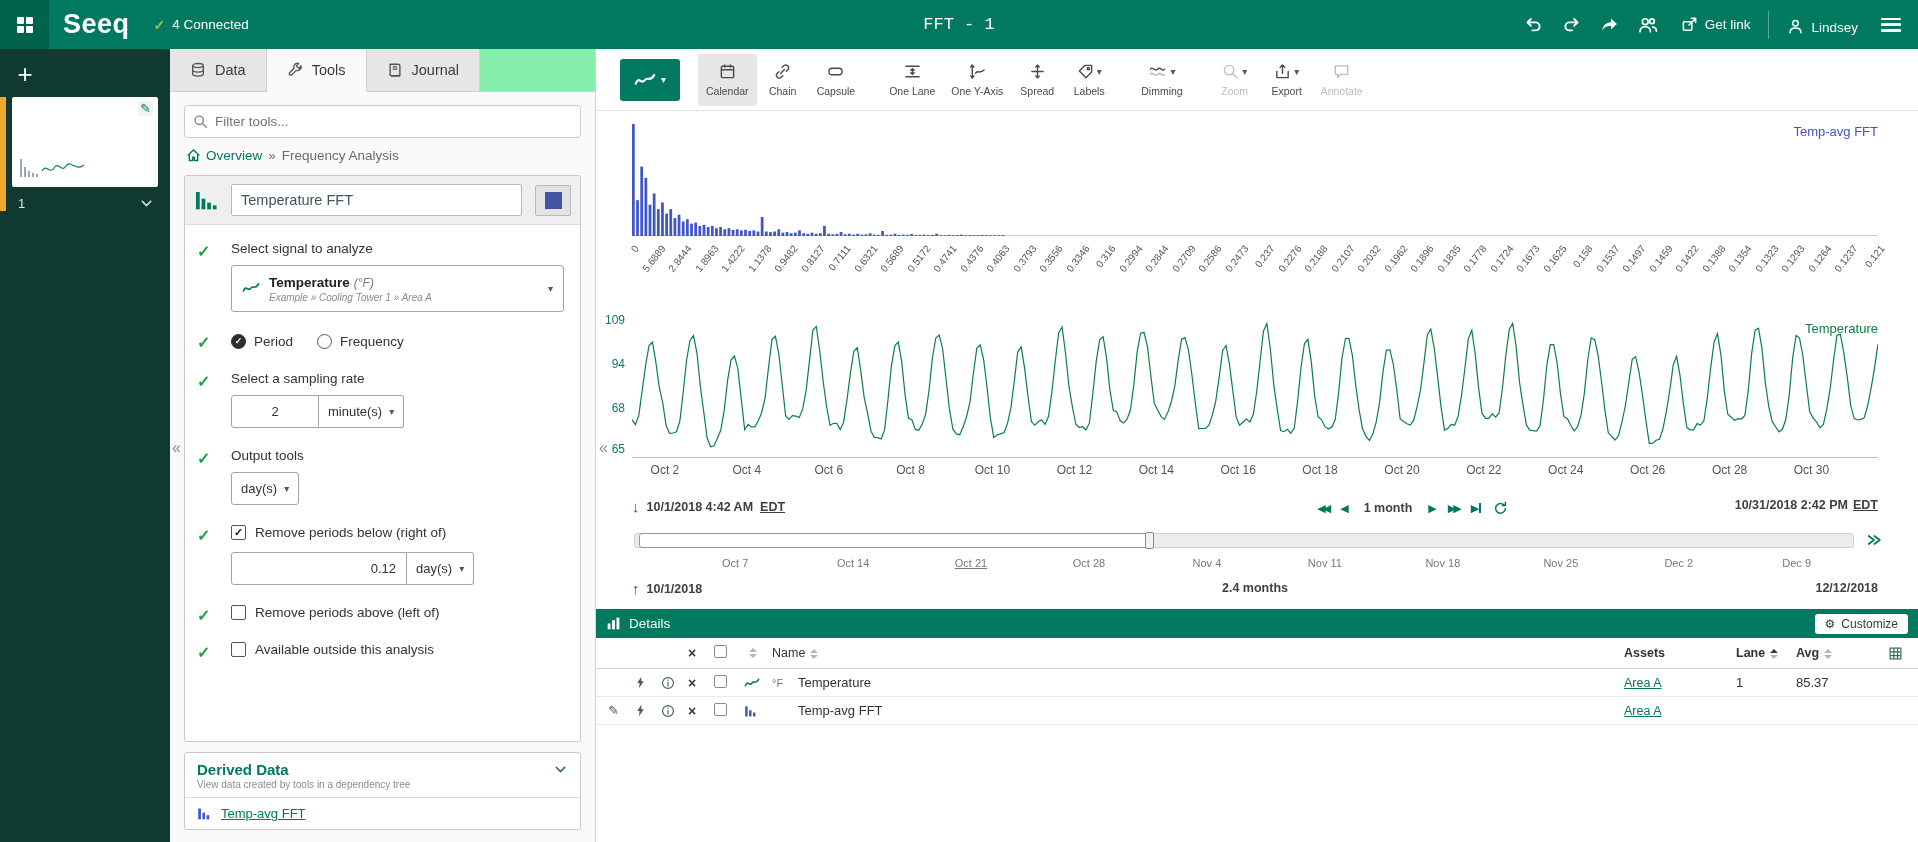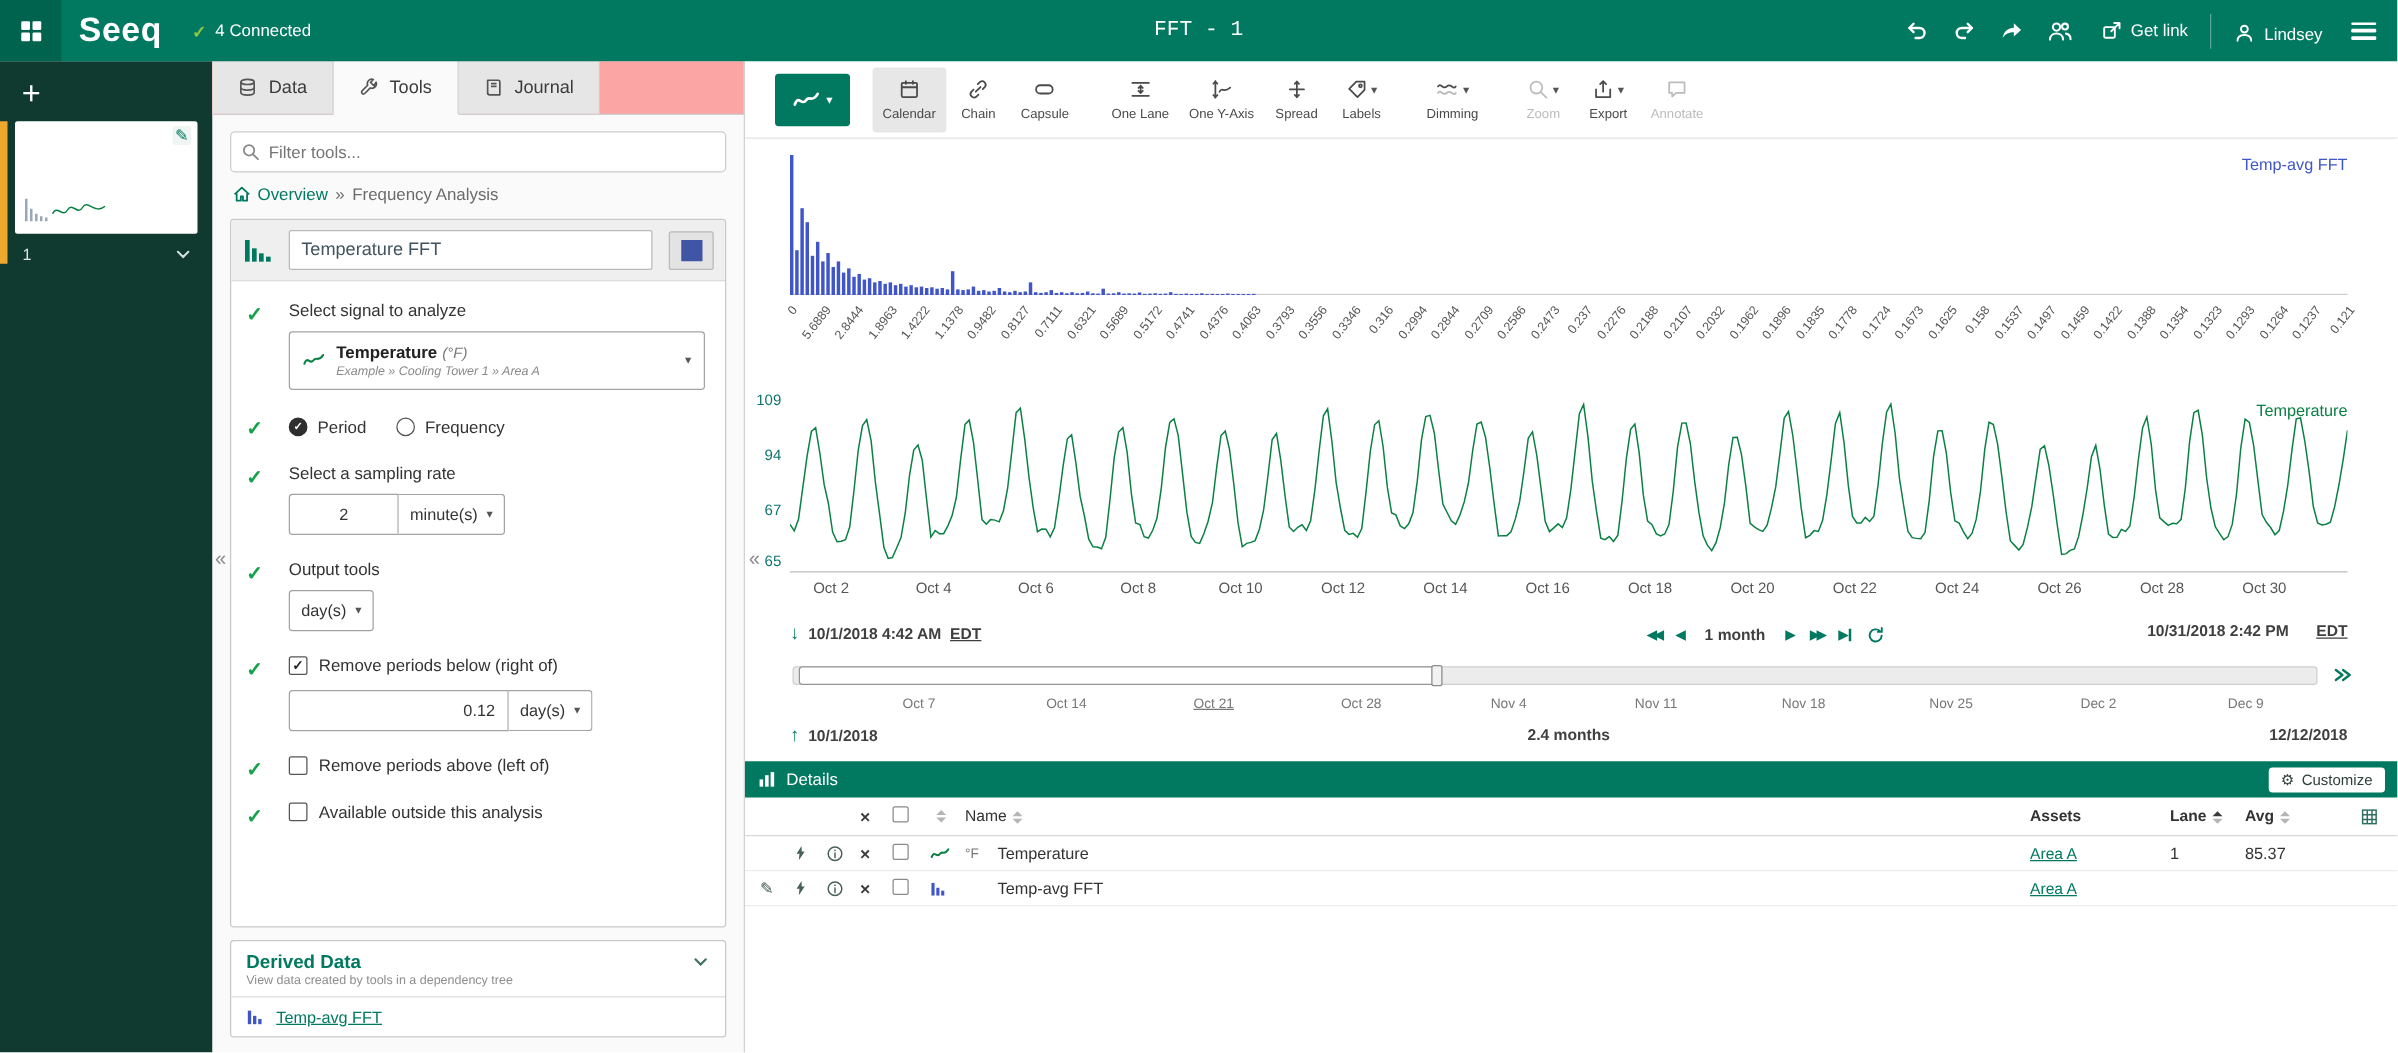--- a/index.html
+++ b/index.html
@@ -33,21 +33,21 @@
   .ws-meta { display:flex; justify-content:space-between; align-items:center; color:#d7e5df; font-size:13px; margin:9px 4px 0 6px;}
   .ws-meta svg { cursor:pointer; }
 
   
   .collapse-h { position:absolute; top:440px; color:#8a8a8a; font-size:16px; cursor:pointer; z-index:6; line-height:16px;}
   .collapse-h.h1 { left:172px; }
   .collapse-h.h2 { left:599px; }
 
   
   .tools { position:absolute; top:49px; left:170px; width:426px; bottom:0; background:#fafafa; border-right:1px solid #d2d2d2; display:flex; flex-direction:column;}
-  .tabs { display:flex; background:#fca5a5; border-bottom:1px solid #cfcfcf; height:43px; flex:0 0 43px;}
+  .tabs { display:flex; background:#86efac; border-bottom:1px solid #cfcfcf; height:43px; flex:0 0 43px;}
   .tab { display:flex; align-items:center; gap:9px; padding:0 20px; font-size:14.5px; color:#3c3c3c; border-right:1px solid #cfcfcf; cursor:pointer; background:#e6e6e6;}
   .tab.active { background:#fafafa; border-bottom:1px solid #fafafa; margin-bottom:-1px;}
   .tab svg { color:#555; }
   .search-row { position:relative; margin:13px 14px 8px; flex:0 0 auto;}
   .search-row svg { position:absolute; left:9px; top:9px; color:#888;}
   .search-row input { width:100%; height:33px; border:1px solid #ccc; border-radius:4px; padding:0 10px 0 30px; font-size:13.5px; background:#fff; color:#333; font-family:inherit;}
   .breadcrumb { display:flex; align-items:center; gap:6px; margin:2px 16px 10px; font-size:13.5px; color:#6b6b6b; flex:0 0 auto;}
   .breadcrumb .crumb-link { color:var(--brand,#007960); cursor:pointer; display:flex; align-items:center; gap:5px;}
 
   .tool-card { margin:2px 14px 0; background:#fff; border:1px solid #c9c9c9; border-radius:3px; flex:1 1 auto; overflow:hidden; display:flex; flex-direction:column;}
@@ -111,21 +111,21 @@
 
   .ylabels { position:absolute; left:0; top:262px; width:31px; height:147px;}
   .ylabels span { position:absolute; right:2px; font-size:12px; color:#0f766e;}
   .temp-area { position:absolute; left:36px; right:40px; top:262px; height:147px; border-bottom:1px solid #bdbdbd;}
   .temp-area svg.plot { width:100%; height:147px; display:block;}
   .temp-xticks { position:absolute; left:36px; right:40px; top:414px; height:16px;}
   .temp-xticks span { position:absolute; transform:translateX(-50%); font-size:12px; color:#555; white-space:nowrap;}
 
   .daterow { position:absolute; left:36px; right:40px; top:449px; height:22px; font-size:12.5px;}
   .dr-left { position:absolute; left:0; top:0; display:flex; align-items:center; gap:7px; font-weight:bold; color:#3f3f3f;}
-  .dr-right { position:absolute; right:0; top:0; display:flex; align-items:center; gap:22px; font-weight:bold; color:#3f3f3f;}
+  .dr-right { position:absolute; right:0; top:0; display:flex; align-items:center; gap:5px; font-weight:bold; color:#3f3f3f;}
   .tz-link { text-decoration:underline; cursor:pointer;}
   .green-arrow { color:var(--brand,#007960); font-size:15px; font-weight:bold;}
   .dr-nav { position:absolute; left:55%; top:0; display:flex; align-items:center; gap:12px; color:var(--brand,#007960);}
   .nav-ic { font-size:11px; cursor:pointer; letter-spacing:-1px; line-height:20px;}
   .nav-ic.dbl { letter-spacing:-3px;}
   .step-label { color:#3f3f3f; font-weight:bold; font-size:12.5px; margin:0 4px; cursor:pointer;}
   .stepend { display:inline-flex; align-items:center; cursor:pointer;}
   .stepend .bar { width:2px; height:10px; background:var(--brand,#007960); margin-left:1px; display:inline-block;}
 
   .slider { position:absolute; left:38px; right:64px; top:484px; height:15px; background:#ececec; border:1px solid #cfcfcf; border-radius:3px;}
@@ -709,21 +709,21 @@
         <span style="left: calc(91.489% - 120px);">0.1323</span>
         <span style="left: calc(93.617% - 120px);">0.1293</span>
         <span style="left: calc(95.745% - 120px);">0.1264</span>
         <span style="left: calc(97.872% - 120px);">0.1237</span>
         <span style="left: calc(100% - 120px);">0.121</span>
       </div>
 
     <div class="ylabels" id="temp-ylabels">
         <span style="top: 2px;">109</span>
         <span style="top: 46px;">94</span>
-        <span style="top: 90px;">67</span>
+        <span style="top: 90px;">68</span>
         <span style="top: 131px;">65</span>
       </div>
     <div class="temp-area">
       <svg id="temp-svg" class="plot" viewBox="0 0 1246 147" preserveAspectRatio="none">
           <path d="M0.0 108.6L3.4 113.7L6.8 104.4L10.2 79.3L13.7 53.7L17.1 34.2L20.5 31.2L23.9 51.6L27.3 76.5L30.7 91.6L34.1 114.6L37.6 122.4L41.0 122.0L44.4 120.7L47.8 110.4L51.2 81.2L54.6 49.0L58.0 29.4L61.4 24.6L64.9 41.7L68.3 74.8L71.7 100.5L75.1 126.8L78.5 135.7L81.9 135.0L85.3 127.4L88.8 119.1L92.2 99.4L95.6 69.4L99.0 49.1L102.4 45.0L105.8 57.2L109.2 87.9L112.7 118.7L116.1 113.4L119.5 115.9L122.9 115.9L126.3 109.7L129.7 101.5L133.1 86.8L136.5 56.5L140.0 28.5L143.4 25.1L146.8 42.8L150.2 73.2L153.6 104.7L157.0 108.4L160.4 104.7L163.9 105.1L167.3 106.5L170.7 97.9L174.1 79.6L177.5 49.6L180.9 19.1L184.3 15.5L187.8 40.5L191.2 70.8L194.6 95.5L198.0 114.4L201.4 112.3L204.8 112.4L208.2 118.4L211.6 111.2L215.1 87.9L218.5 61.7L221.9 40.0L225.3 36.8L228.7 59.3L232.1 86.1L235.5 101.6L239.0 120.3L242.4 126.4L245.8 126.6L249.2 128.0L252.6 118.9L256.0 88.6L259.4 54.9L262.9 34.6L266.3 31.1L269.7 50.7L273.1 83.9L276.5 107.4L279.9 108.7L283.3 118.4L286.7 119.4L290.2 113.2L293.6 103.4L297.0 79.7L300.4 47.1L303.8 27.0L307.2 24.1L310.6 37.5L314.1 68.5L317.5 98.7L320.9 118.2L324.3 122.9L327.7 123.7L331.1 116.0L334.5 106.0L338.0 90.9L341.4 62.5L344.8 37.4L348.2 33.9L351.6 48.4L355.0 76.0L358.4 107.1L361.8 126.4L365.3 123.7L368.7 122.9L372.1 121.5L375.5 112.4L378.9 96.9L382.3 70.2L385.7 40.9L389.2 35.8L392.6 57.1L396.0 85.4L399.4 110.6L402.8 114.2L406.2 110.8L409.6 108.8L413.1 113.4L416.5 105.6L419.9 80.9L423.3 49.8L426.7 21.6L430.1 16.0L433.5 42.0L436.9 75.0L440.4 95.8L443.8 113.3L447.2 116.5L450.6 115.7L454.0 118.9L457.4 111.9L460.8 82.9L464.3 49.6L467.7 28.8L471.1 25.6L474.5 46.4L477.9 78.9L481.3 99.4L484.7 100.9L488.2 109.8L491.6 111.9L495.0 108.1L498.4 99.0L501.8 73.9L505.2 40.7L508.6 22.2L512.0 21.3L515.5 35.6L518.9 65.2L522.3 92.3L525.7 99.0L529.1 105.6L532.5 108.4L535.9 101.1L539.4 90.5L542.8 75.2L546.2 49.1L549.6 28.2L553.0 26.6L556.4 38.8L559.8 63.0L563.3 92.0L566.7 117.7L570.1 117.5L573.5 117.5L576.9 114.2L580.3 104.1L583.7 90.3L587.1 66.6L590.6 39.7L594.0 34.5L597.4 53.1L600.8 79.7L604.2 106.2L607.6 114.3L611.0 111.3L614.5 108.1L617.9 111.1L621.3 103.3L624.7 80.5L628.1 50.1L631.5 20.0L634.9 12.6L638.4 38.7L641.8 73.9L645.2 97.9L648.6 119.5L652.0 120.7L655.4 118.3L658.8 122.2L662.3 117.1L665.7 89.4L669.1 55.7L672.5 32.5L675.9 28.3L679.3 50.9L682.7 85.3L686.1 105.8L689.6 108.8L693.0 115.9L696.4 117.8L699.8 116.2L703.2 108.6L706.6 82.1L710.0 46.9L713.5 27.5L716.9 27.4L720.3 43.8L723.7 73.9L727.1 98.7L730.5 117.7L733.9 125.1L737.4 129.5L740.8 123.1L744.2 111.0L747.6 91.1L751.0 60.6L754.4 39.0L757.8 38.8L761.2 52.7L764.7 78.1L768.1 107.6L771.5 110.5L774.9 112.7L778.3 114.1L781.7 109.2L785.1 95.7L788.6 78.3L792.0 51.4L795.4 23.4L798.8 18.2L802.2 37.0L805.6 65.4L809.0 95.7L812.5 119.2L815.9 117.3L819.3 113.5L822.7 114.2L826.1 105.2L829.5 84.7L832.9 57.3L836.3 28.0L839.8 19.2L843.2 42.9L846.6 76.9L850.0 102.2L853.4 107.4L856.8 107.4L860.2 102.9L863.7 106.2L867.1 102.0L870.5 76.5L873.9 43.6L877.3 18.5L880.7 12.3L884.1 35.6L887.6 71.9L891.0 93.8L894.4 114.2L897.8 119.1L901.2 119.7L904.6 120.0L908.0 115.0L911.4 89.3L914.9 53.8L918.3 33.7L921.7 33.6L925.1 51.6L928.5 82.7L931.9 105.7L935.3 107.5L938.8 114.5L942.2 120.0L945.6 115.7L949.0 104.3L952.4 81.9L955.8 48.5L959.2 26.8L962.7 28.6L966.1 44.3L969.5 70.5L972.9 98.8L976.3 121.8L979.7 125.3L983.1 129.0L986.5 124.5L990.0 110.7L993.4 94.5L996.8 71.3L1000.2 48.4L1003.6 45.7L1007.0 61.0L1010.4 83.3L1013.9 109.6L1017.3 132.5L1020.7 132.1L1024.1 129.3L1027.5 128.2L1030.9 118.1L1034.3 100.8L1037.8 79.2L1041.2 54.1L1044.6 45.3L1048.0 64.4L1051.4 92.9L1054.8 116.3L1058.2 118.9L1061.6 118.8L1065.1 112.6L1068.5 114.1L1071.9 109.8L1075.3 86.8L1078.7 56.6L1082.1 31.2L1085.5 22.6L1089.0 44.4L1092.4 80.6L1095.8 103.3L1099.2 106.3L1102.6 109.3L1106.0 107.6L1109.4 108.0L1112.9 104.5L1116.3 79.2L1119.7 42.1L1123.1 19.1L1126.5 17.2L1129.9 37.1L1133.3 71.4L1136.7 95.2L1140.2 110.4L1143.6 115.7L1147.0 120.8L1150.4 118.3L1153.8 108.5L1157.2 84.4L1160.6 47.6L1164.1 24.3L1167.5 27.0L1170.9 45.2L1174.3 73.3L1177.7 100.7L1181.1 106.8L1184.5 111.0L1188.0 116.8L1191.4 113.4L1194.8 98.1L1198.2 77.2L1201.6 48.7L1205.0 24.1L1208.4 23.4L1211.8 41.6L1215.3 66.3L1218.7 94.4L1222.1 107.4L1225.5 109.0L1228.9 108.4L1232.3 106.7L1235.7 94.5L1239.2 76.6L1242.6 56.3L1246.0 33.2" fill="none" stroke="#0a8043" stroke-width="1.2"></path>
         </svg>
       <span class="series-label temp-label">Temperature</span>
     </div>
     <div class="temp-xticks" id="temp-xticks">
         <span style="left: 2.64%;">Oct 2</span>

